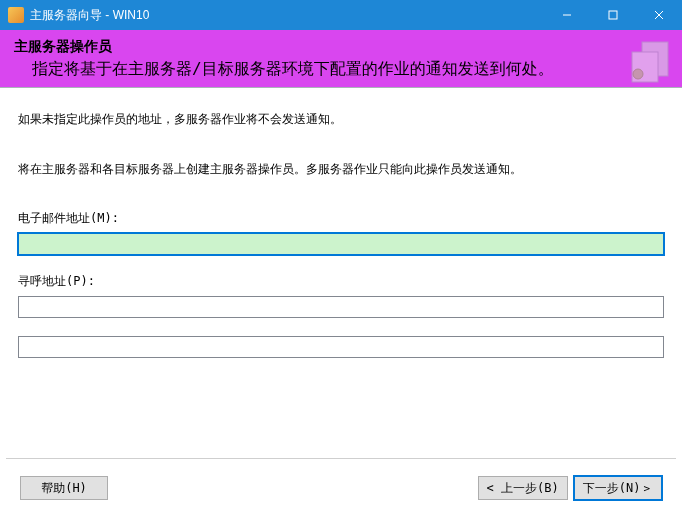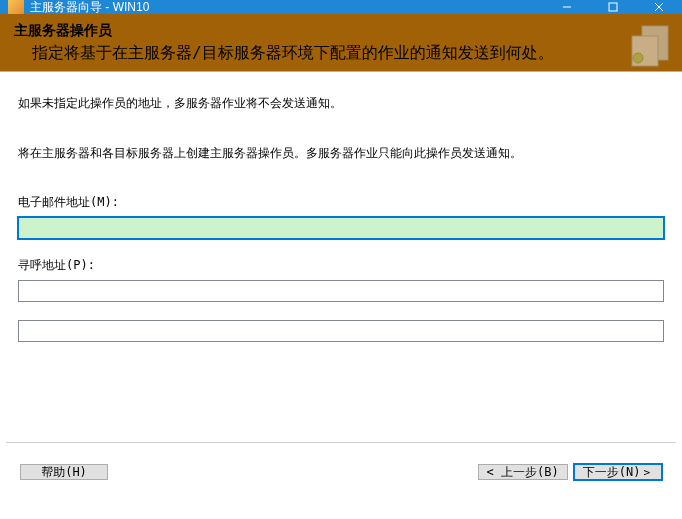--- a/index.html
+++ b/index.html
@@ -5,21 +5,21 @@
 * { box-sizing: border-box; margin: 0; padding: 0; }
 body {
   font-family: "Microsoft YaHei", "SimSun", Arial, sans-serif;
   font-size: 12px;
   background: #fff;
   width: 682px;
   height: 519px;
   overflow: hidden;
 }
 .titlebar {
-  height: 14px;
+  height: 30px;
   background: #1e87d6;
   color: #fff;
   display: flex;
   align-items: center;
   padding-left: 8px;
 }
 .titlebar .icon {
   width: 16px; height: 16px;
   background: linear-gradient(135deg,#f7c657 0%,#e58b2e 100%);
   border-radius: 2px;
@@ -30,21 +30,21 @@
 .win-controls { display: flex; height: 100%; }
 .win-btn {
   width: 46px; height: 100%;
   display: flex; align-items: center; justify-content: center;
   color: #fff; font-size: 11px;
 }
 .win-btn svg { stroke: #fff; stroke-width: 1; fill: none; }
 
 .header-panel {
   height: 58px;
-  background: #a16207;
+  background: #d946ef;
   border-bottom: 1px solid #aab3b8;
   display: flex;
   position: relative;
   padding: 8px 14px 0 14px;
 }
 .header-text { flex:1; }
 .header-title { font-size: 14px; font-weight: bold; color:#000; margin-bottom:3px; }
 .header-sub { font-size: 16px; color:#000; padding-left: 18px; font-family:"SimSun","NSimSun",monospace; }
 .header-graphic {
   width: 54px; height: 50px;
@@ -83,21 +83,21 @@
 }
 .footer {
   height: 58px;
   display: flex;
   align-items: center;
   padding: 0 20px;
 }
 .footer .spacer { flex:1; }
 .btn {
   min-width: 88px;
-  height: 16px;
+  height: 24px;
   border: 1px solid #adadad;
   background: #e1e1e1;
   font-size: 12px;
   font-family: "SimSun","NSimSun",monospace;
   display: inline-flex;
   align-items:center;
   justify-content:center;
   margin-left: 6px;
   padding: 4px 8px;
   cursor: default;

